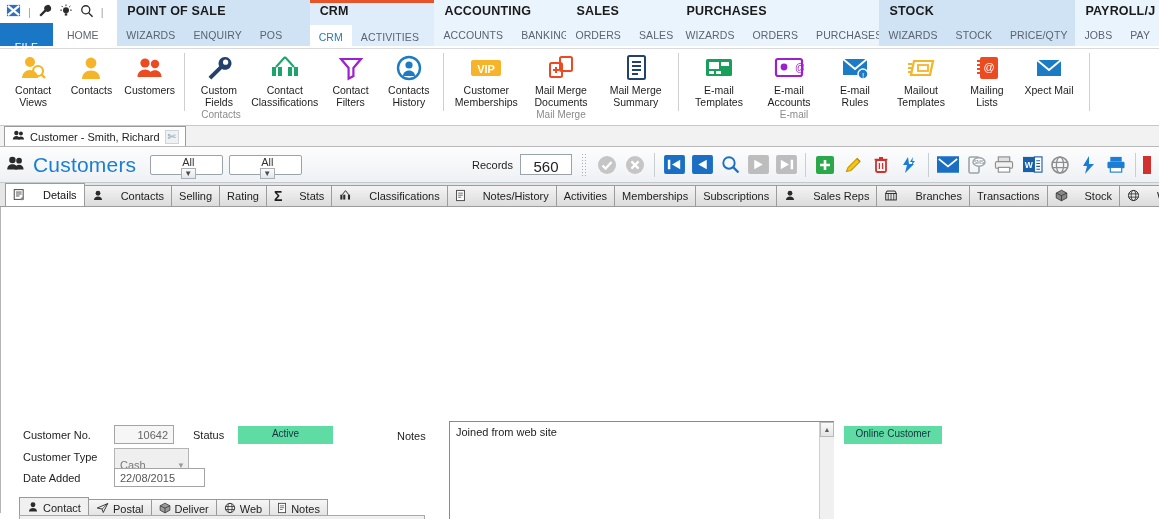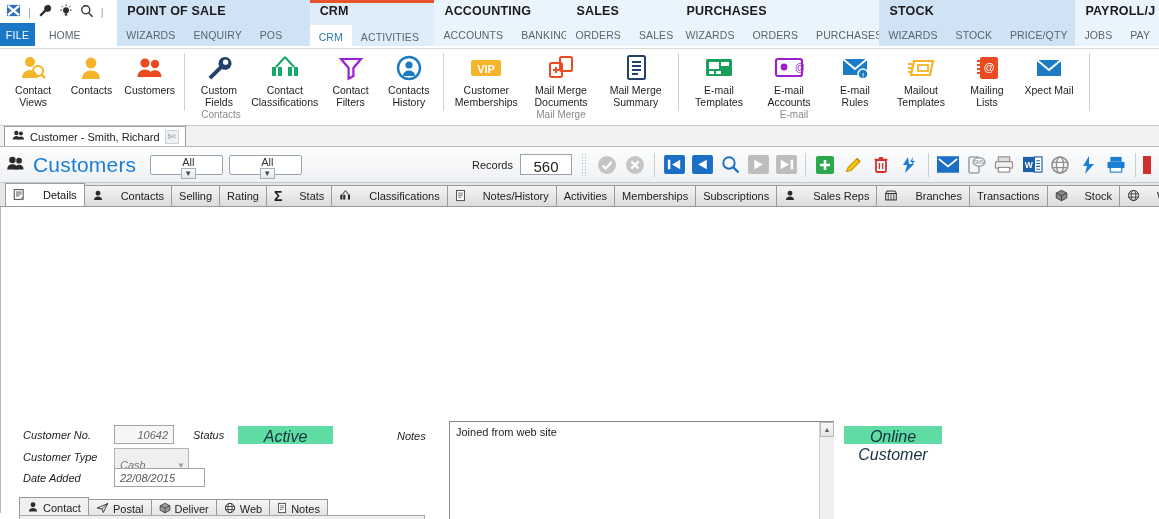--- a/index.html
+++ b/index.html
@@ -47,23 +47,23 @@
 
   
   .launcher {
     width: 125px; height: 46px;
     display: flex; flex-direction: column;
     background: #ffffff;
   }
   .launcher-icons { height: 23px; display: flex; align-items: center; gap: 7px; padding-left: 6px; }
   .launcher-row2 { height: 23px; display: flex; }
   .file-btn {
-    width: 35px; height: 23px;
+    width: 53px; height: 23px;
     background: #1a77c6; color: #fff;
-    font-size: 10.5px; text-align: center; padding-top: 6px;
+    font-size: 10.5px; text-align: center; padding-top: 18px;
     letter-spacing: .3px;
   }
   .home-tab { padding: 6px 10px 0 14px; font-size: 10.5px; color: #5a6472; }
 
   .menu-underline { height: 3px; background: #ffffff; border-bottom: 1px solid #d9d9d9; }
 
   
   .ribbon {
     height: 77px; background: #ffffff;
     display: flex; align-items: flex-start;
@@ -157,21 +157,21 @@
     border-left: 1px solid #b5b5b5;
   }
   .lbl { font-size: 11px; color: #1d1d1d; }
   .fld {
     background: #fff; border: 1px solid #a4a4a4;
     height: 19px; font-size: 11px; color: #555;
     display: flex; align-items: center; padding: 0 5px;
   }
   .fld.ro { background: #f6f6f6; color: #666; justify-content: flex-end; }
   .pill-green {
-    background: #5fdca4; text-align: center; font-size: 16px; color: #16323f;
+    background: #5fdca4; text-align: center; font-size: 10px; color: #16323f;
     height: 18px; padding-top: 2px;
   }
   .selcombo {
     background: #efefef; border: 1px solid #b4b4b4; height: 34px;
     display: flex; align-items: center; justify-content: space-between;
     padding: 0 3px 0 5px; font-size: 11px; color: #777;
   }
   .selcombo .car { font-size: 8px; color: #9a9a9a; }
 
   .groupbox {
@@ -192,21 +192,21 @@
     font-size: 11px; color: #222; padding: 4px 6px;
   }
   .vscroll {
     position: absolute; width: 15px; background: #f0f0f0;
     border-left: 1px solid #cfcfcf;
     display: flex; flex-direction: column; justify-content: space-between;
   }
   .vsbtn { height: 15px; background: linear-gradient(#fafafa,#e4e4e4);
     border: 1px solid #b9b9b9; display:flex; align-items:center; justify-content:center;
     font-size: 7px; color: #5a5a5a; }
-  .abs { position: absolute; font-style: italic; }
+  .abs { position: absolute; }
 </style>
 </head>
 <body>
 
 <div id="app">
 
   <div class="menubar">
 
     <div class="launcher">
       <div class="launcher-icons">

